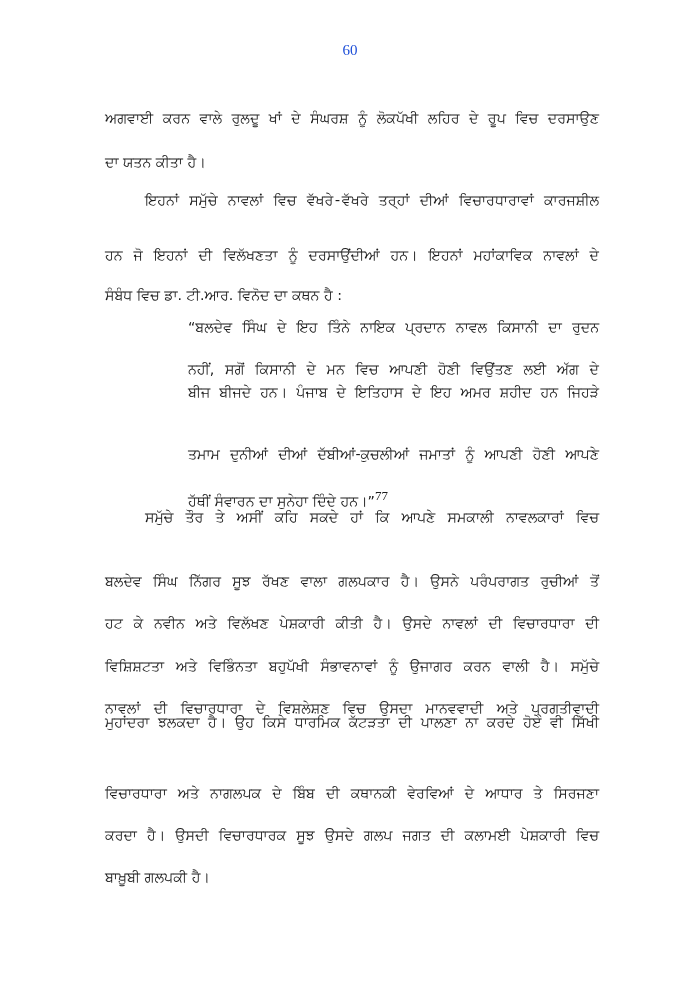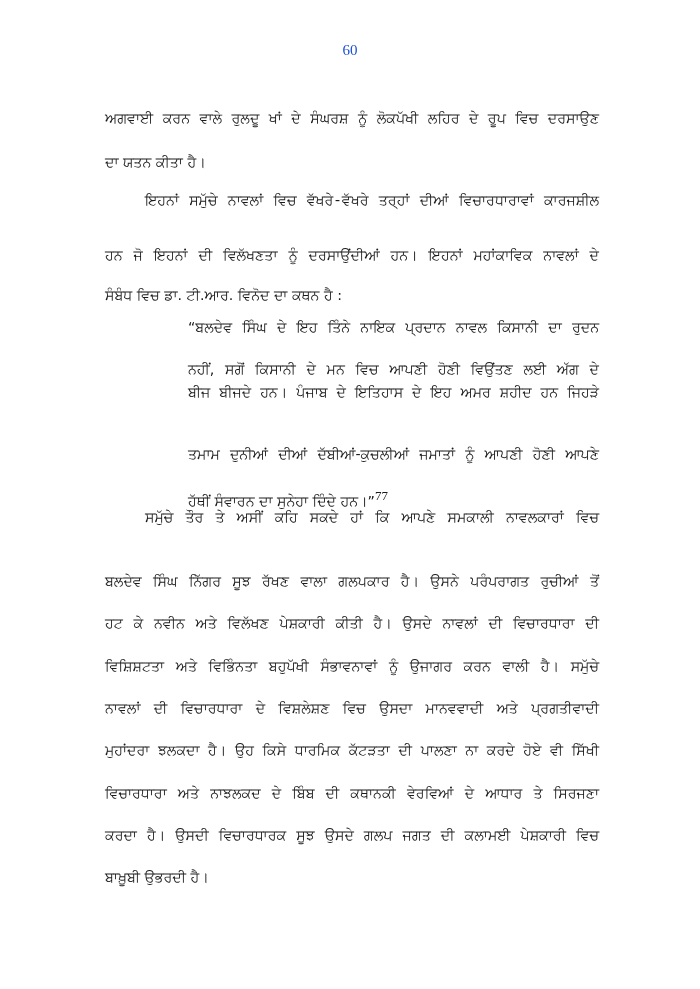--- a/index.html
+++ b/index.html
@@ -37,17 +37,17 @@
   <div class="line quote-line" style="top:404px">ਤਮਾਮ ਦੁਨੀਆਂ ਦੀਆਂ ਦੱਬੀਆਂ-ਕੁਚਲੀਆਂ ਜਮਾਤਾਂ ਨੂੰ ਆਪਣੀ ਹੋਣੀ ਆਪਣੇ</div>
   <div class="line quote-line last" style="top:446px"><span>ਹੱਥੀਂ ਸੰਵਾਰਨ ਦਾ ਸੁਨੇਹਾ ਦਿੰਦੇ ਹਨ।”</span><sup>77</sup></div>
 </div>
 
 <div>
   <div class="line indent" style="top:468px">ਸਮੁੱਚੇ ਤੌਰ ਤੇ ਅਸੀਂ ਕਹਿ ਸਕਦੇ ਹਾਂ ਕਿ ਆਪਣੇ ਸਮਕਾਲੀ ਨਾਵਲਕਾਰਾਂ ਵਿਚ</div>
   <div class="line" style="top:531px">ਬਲਦੇਵ ਸਿੰਘ ਨਿੱਗਰ ਸੂਝ ਰੱਖਣ ਵਾਲਾ ਗਲਪਕਾਰ ਹੈ। ਉਸਨੇ ਪਰੰਪਰਾਗਤ ਰੁਚੀਆਂ ਤੋਂ</div>
   <div class="line" style="top:573px">ਹਟ ਕੇ ਨਵੀਨ ਅਤੇ ਵਿਲੱਖਣ ਪੇਸ਼ਕਾਰੀ ਕੀਤੀ ਹੈ। ਉਸਦੇ ਨਾਵਲਾਂ ਦੀ ਵਿਚਾਰਧਾਰਾ ਦੀ</div>
   <div class="line" style="top:616px">ਵਿਸ਼ਿਸ਼ਟਤਾ ਅਤੇ ਵਿਭਿੰਨਤਾ ਬਹੁਪੱਖੀ ਸੰਭਾਵਨਾਵਾਂ ਨੂੰ ਉਜਾਗਰ ਕਰਨ ਵਾਲੀ ਹੈ। ਸਮੁੱਚੇ</div>
   <div class="line" style="top:658px">ਨਾਵਲਾਂ ਦੀ ਵਿਚਾਰਧਾਰਾ ਦੇ ਵਿਸ਼ਲੇਸ਼ਣ ਵਿਚ ਉਸਦਾ ਮਾਨਵਵਾਦੀ ਅਤੇ ਪ੍ਰਗਤੀਵਾਦੀ</div>
-  <div class="line" style="top:700px">ਮੁਹਾਂਦਰਾ ਝਲਕਦਾ ਹੈ। ਉਹ ਕਿਸੇ ਧਾਰਮਿਕ ਕੱਟੜਤਾ ਦੀ ਪਾਲਣਾ ਨਾ ਕਰਦੇ ਹੋਏ ਵੀ ਸਿੱਖੀ</div>
-  <div class="line" style="top:743px">ਵਿਚਾਰਧਾਰਾ ਅਤੇ ਨਾਝਲਕਦ ਦੇ ਬਿੰਬ ਦੀ ਕਥਾਨਕੀ ਵੇਰਵਿਆਂ ਦੇ ਆਧਾਰ ਤੇ ਸਿਰਜਣਾ</div>
+  <div class="line" style="top:672px">ਮੁਹਾਂਦਰਾ ਝਲਕਦਾ ਹੈ। ਉਹ ਕਿਸੇ ਧਾਰਮਿਕ ਕੱਟੜਤਾ ਦੀ ਪਾਲਣਾ ਨਾ ਕਰਦੇ ਹੋਏ ਵੀ ਸਿੱਖੀ</div>
+  <div class="line" style="top:743px">ਵਿਚਾਰਧਾਰਾ ਅਤੇ ਨਾਗਲਪਕ ਦੇ ਬਿੰਬ ਦੀ ਕਥਾਨਕੀ ਵੇਰਵਿਆਂ ਦੇ ਆਧਾਰ ਤੇ ਸਿਰਜਣਾ</div>
   <div class="line" style="top:785px">ਕਰਦਾ ਹੈ। ਉਸਦੀ ਵਿਚਾਰਧਾਰਕ ਸੂਝ ਉਸਦੇ ਗਲਪ ਜਗਤ ਦੀ ਕਲਾਮਈ ਪੇਸ਼ਕਾਰੀ ਵਿਚ</div>
-  <div class="line last" style="top:827px">ਬਾਖ਼ੂਬੀ ਉਭਰਦੀ ਹੈ।</div>
+  <div class="line last" style="top:827px">ਬਾਖ਼ੂਬੀ ਗਲਪਕੀ ਹੈ।</div>
 </div>
 
 </body></html>

